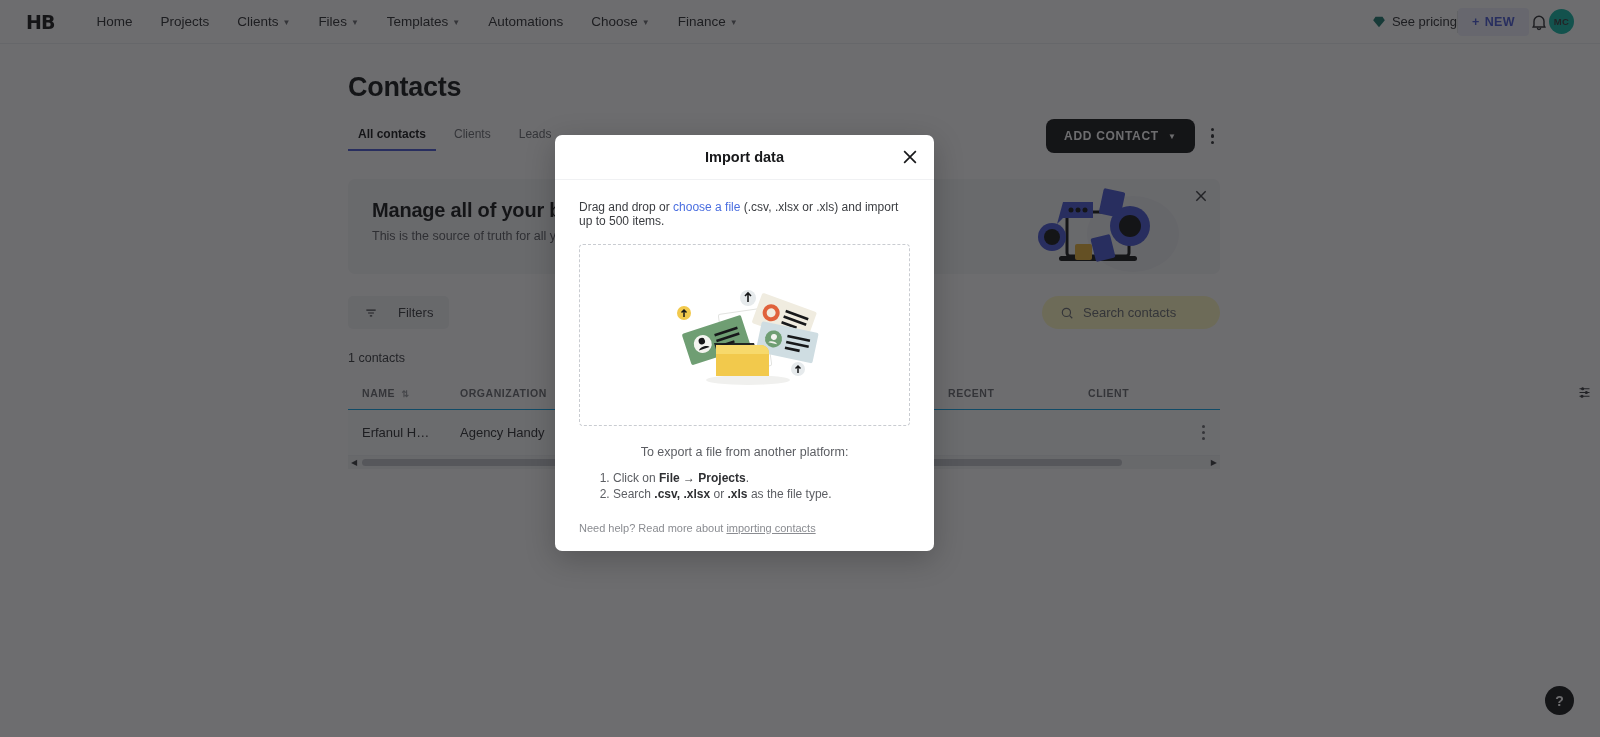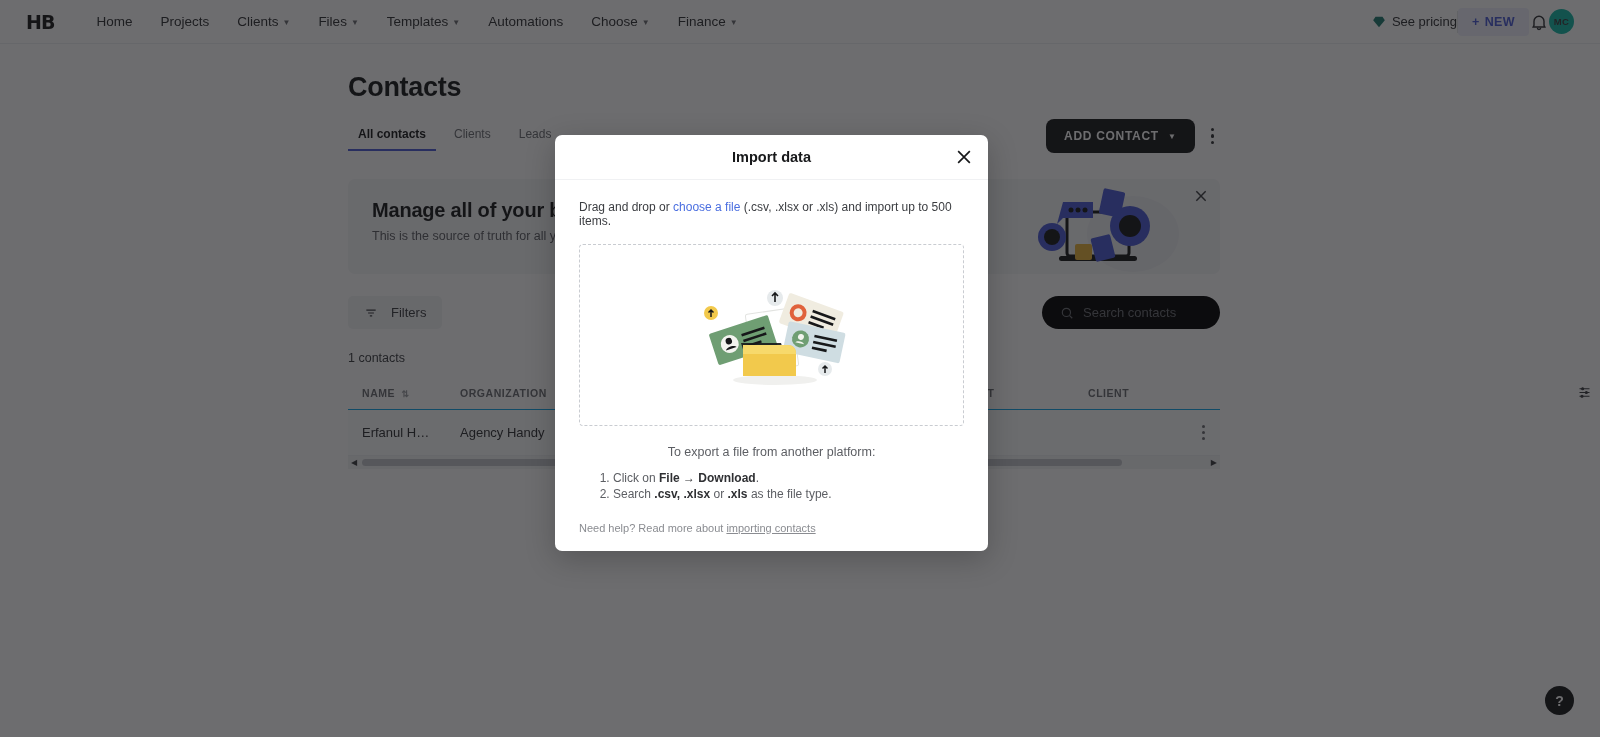--- a/index.html
+++ b/index.html
@@ -88,27 +88,27 @@
   .banner p { font-size: 12.5px; color: #5c5e63; margin-top: 7px; }
   .banner-close {
     position: absolute; right: 11px; top: 9px; width: 16px; height: 16px;
     cursor: pointer; color: #3b3d41;
   }
   .banner-art { position: absolute; right: 30px; bottom: 0px; }
 
   
   .toolbar { margin: 22px 380px 0 0; display: flex; align-items: center; }
   .filters-btn {
-    display: flex; align-items: center; gap: 13px;
+    display: flex; align-items: center; gap: 20px;
     background: #f2f3f5; border-radius: 5px; padding: 9px 16px;
     font-size: 13px; color: #3b3d41; cursor: pointer;
   }
   .search {
     margin-left: auto; display: flex; align-items: center; gap: 9px;
-    background: #000000; border-radius: 18px; padding: 9px 18px;
+    background: #fef9c3; border-radius: 18px; padding: 9px 18px;
     width: 178px; cursor: text;
   }
   .search span { font-size: 13px; color: #6b6d72; }
 
   
   .count { margin: 22px 0 0 0; font-size: 12.5px; color: #3b3d41; }
   .tablewrap { margin-top: 12px; position: relative; }
   table { border-collapse: collapse; width: 872px; table-layout: fixed; }
   th {
     text-align: left; font-size: 10.5px; font-weight: 600;
@@ -143,21 +143,21 @@
     position: absolute; right: 26px; bottom: 22px;
     width: 29px; height: 29px; border-radius: 50%;
     background: #17181a; color: #ffffff; font-size: 14px; font-weight: 700;
     display: flex; align-items: center; justify-content: center; cursor: pointer;
   }
 
   
   .scrim { position: absolute; inset: 0; background: rgba(20,20,22,.62); }
   .modal {
     position: absolute; left: 555px; top: 135px;
-    width: 433px; height: 416px;
+    width: 379px; height: 416px;
     background: #ffffff; border-radius: 7px;
     box-shadow: 0 8px 30px rgba(0,0,0,.22);
     display: flex; flex-direction: column;
   }
   .modal-head {
     height: 45px; display: flex; align-items: center; justify-content: center;
     position: relative; border-bottom: 1px solid #f0f1f3;
   }
   .modal-title { font-size: 14.5px; font-weight: 700; color: #17181a; }
   .modal-close {
@@ -412,21 +412,21 @@
           </g>
           <path d="M44 60h40l10 32H54z" fill="#17181a" opacity=".9"></path>
           <path d="M46 62h44c6 0 9 3 9 9v22H46z" fill="#f2c94c"></path>
           <path d="M46 62h44c6 0 9 3 9 9H46z" fill="#f7d96b"></path>
         </svg>
       </div>
 
       <div class="export-title">To export a file from another platform:</div>
       <ol class="steps">
         <li>
-          <span>Click on </span><b>File → Download</b><span>.</span>
+          <span>Click on </span><b>File → Projects</b><span>.</span>
         </li>
         <li>
           <span>Search </span><b>.csv, .xlsx</b><span> or </span><b>.xls</b><span> as the file type.</span>
         </li>
       </ol>
 
       <div class="needhelp">
         <span>Need help? Read more about </span><a>importing contacts</a>
       </div>
     </div>

